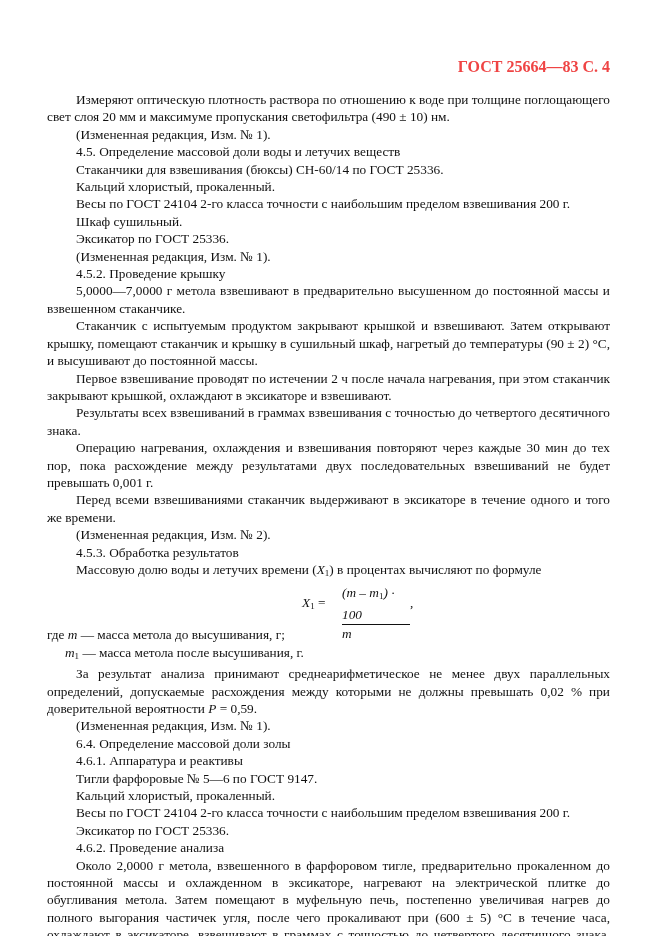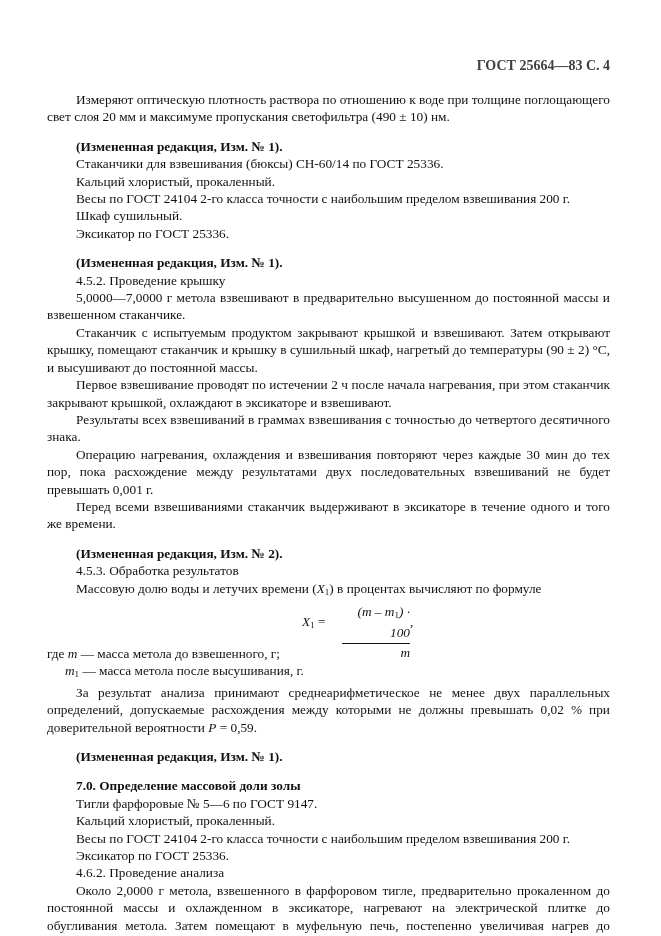--- a/index.html
+++ b/index.html
@@ -4,46 +4,47 @@
 <style>
   html, body { margin: 0; padding: 0; background: #ffffff; }
   body { width: 661px; height: 936px; position: relative; overflow: hidden; }
   .page {
     position: absolute; left: 47px; top: 0; width: 563px;
     font-family: "Liberation Serif", "DejaVu Serif", serif;
     font-size: 13.3px; line-height: 17.4px; color: #111;
   }
   .header {
     position: absolute; right: 51px; top: 58px;
-    font-family: "Liberation Serif", serif; font-weight: bold; font-size: 14px; color: #404040;
+    font-family: "Liberation Serif", serif; font-weight: bold; font-size: 16px; color: #ef4444;
   }
   .content { position: absolute; top: 91px; left: 0; width: 563px; }
   p { margin: 0; text-align: justify; }
   .ind { text-indent: 29px; }
-  .b { font-weight: bold; margin-top: 12px; }
+  .b { font-weight: normal; }
   .formula {
     height: 44px; position: relative; font-style: italic;
   }
   .formula .lhs { position: absolute; left: 255px; top: 12px; }
-  .formula .frac { position: absolute; left: 295px; top: 2px; text-align: right; width: 68px; }
+  .formula .frac { position: absolute; left: 295px; top: 2px; text-align: left; width: 68px; }
   .formula .num { border-bottom: 1px solid #111; padding-bottom: 1px; }
   .formula .comma { position: absolute; left: 363px; top: 12px; font-style: normal; }
   sub { font-size: 9px; vertical-align: -2px; font-style: normal; }
   .i { font-style: italic; }
   .where2 { padding-left: 18px; }
 </style>
 </head>
 <body>
 
 <div class="header">ГОСТ 25664—83 С. 4</div>
 
 <div class="page">
   <div class="content">
     <p class="ind">Измеряют оптическую плотность раствора по отношению к воде при толщине поглощающего свет слоя 20 мм и максимуме пропускания светофильтра (490 ± 10) нм.</p>
     <p class="ind b">(Измененная редакция, Изм. № 1).</p>
+    <p class="ind b">4.5. Определение массовой доли воды и летучих веществ</p>
     <p class="ind">Стаканчики для взвешивания (бюксы) СН-60/14 по ГОСТ 25336.</p>
     <p class="ind">Кальций хлористый, прокаленный.</p>
     <p class="ind">Весы по ГОСТ 24104 2-го класса точности с наибольшим пределом взвешивания 200 г.</p>
     <p class="ind">Шкаф сушильный.</p>
     <p class="ind">Эксикатор по ГОСТ 25336.</p>
     <p class="ind b">(Измененная редакция, Изм. № 1).</p>
     <p class="ind">4.5.2. Проведение крышку</p>
     <p class="ind">5,0000—7,0000 г метола взвешивают в предварительно высушенном до постоянной массы и взвешенном стаканчике.</p>
     <p class="ind">Стаканчик с испытуемым продуктом закрывают крышкой и взвешивают. Затем открывают крышку, помещают стаканчик и крышку в сушильный шкаф, нагретый до температуры (90 ± 2) °С, и высушивают до постоянной массы.</p>
     <p class="ind">Первое взвешивание проводят по истечении 2 ч после начала нагревания, при этом стаканчик закрывают крышкой, охлаждают в эксикаторе и взвешивают.</p>
@@ -56,25 +57,26 @@
       <span>Массовую долю воды и летучих времени (</span><span class="i">X</span><sub>1</sub><span>) в процентах вычисляют по формуле</span>
     </p>
     <div class="formula">
       <span class="lhs"><span>X</span><sub>1</sub><span style="font-style:normal"> = </span></span>
       <span class="frac">
         <div class="num"><span>(m – m</span><sub>1</sub><span>) · 100</span></div>
         <div>m</div>
       </span>
       <span class="comma">,</span>
     </div>
-    <p><span>где </span><span class="i">m</span><span> — масса метола до взвешенного, г;</span></p>
+    <p><span>где </span><span class="i">m</span><span> — масса метола до высушивания, г;</span></p>
     <p class="where2"><span class="i">m</span><sub>1</sub><span> — масса метола после высушивания, г.</span></p>
     <p class="ind"><span>За результат анализа принимают среднеарифметическое не менее двух параллельных определений, допускаемые расхождения между которыми не должны превышать 0,02 % при доверительной вероятности </span><span class="i">P</span><span> = 0,59.</span></p>
     <p class="ind b">(Измененная редакция, Изм. № 1).</p>
-    <p class="ind b">7.0. Определение массовой доли золы</p>
+    <p class="ind b">6.4. Определение массовой доли золы</p>
+    <p class="ind">4.6.1. Аппаратура и реактивы</p>
     <p class="ind">Тигли фарфоровые № 5—6 по ГОСТ 9147.</p>
     <p class="ind">Кальций хлористый, прокаленный.</p>
     <p class="ind">Весы по ГОСТ 24104 2-го класса точности с наибольшим пределом взвешивания 200 г.</p>
     <p class="ind">Эксикатор по ГОСТ 25336.</p>
     <p class="ind">4.6.2. Проведение анализа</p>
     <p class="ind">Около 2,0000 г метола, взвешенного в фарфоровом тигле, предварительно прокаленном до постоянной массы и охлажденном в эксикаторе, нагревают на электрической плитке до обугливания метола. Затем помещают в муфельную печь, постепенно увеличивая нагрев до полного выгорания частичек угля, после чего прокаливают при (600 ± 5) °С в течение часа, охлаждают в эксикаторе, взвешивают в граммах с точностью до четвертого десятичного знака. Прокаливание повторяют до тех пор, пока результаты двух последовательных взвешиваний не будут различаться более чем на 0,0005 г.</p>
   </div>
 </div>
 
 </body></html>

